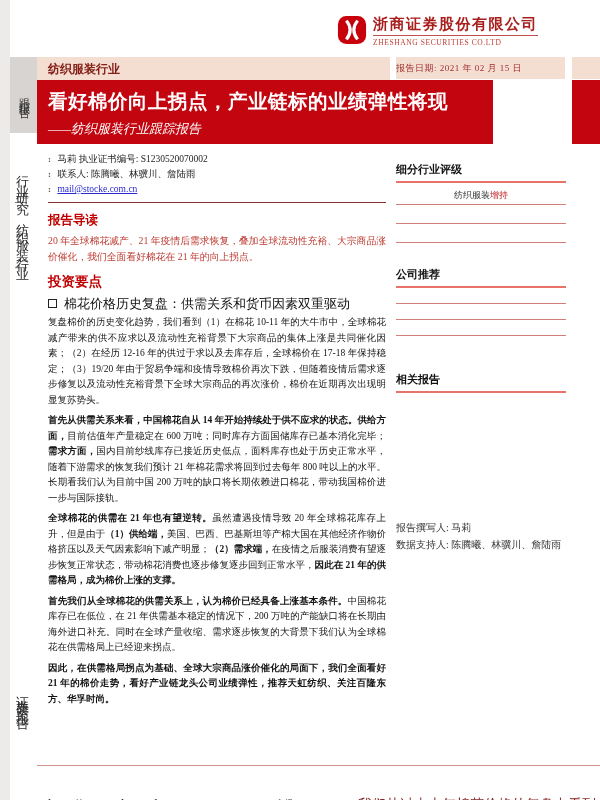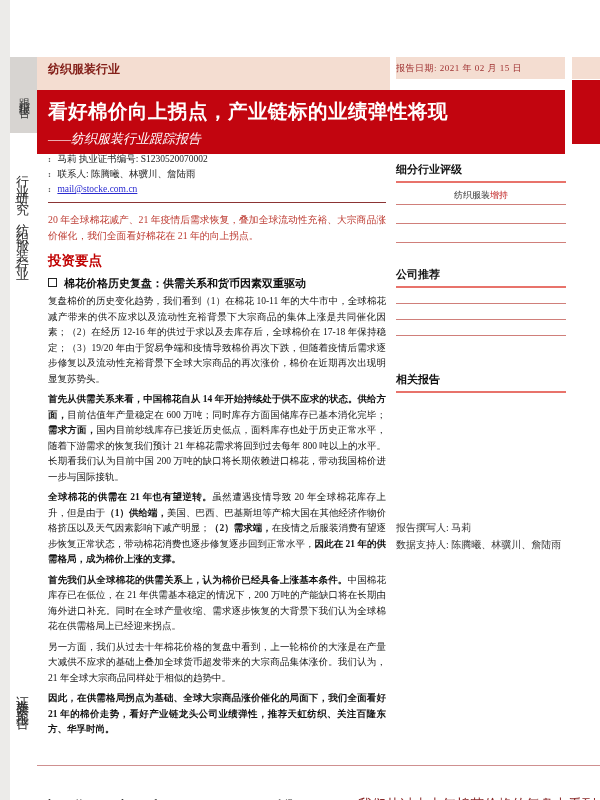--- a/index.html
+++ b/index.html
@@ -28,21 +28,21 @@
   
   .pink1{position:absolute;left:37px;top:57px;width:353px;height:34px;background:#f4ddd1;}
   .pink2{position:absolute;left:396px;top:57px;width:169px;height:22px;background:#f4ddd1;
          display:flex;align-items:center;justify-content:flex-start;padding-right:6px;box-sizing:border-box;}
   .pink3{position:absolute;left:572px;top:57px;width:28px;height:22px;background:#f4ddd1;}
   .ind-label{font-size:12px;font-weight:bold;color:#84201a;
              font-family:"Liberation Sans","DejaVu Sans",sans-serif;
              position:absolute;left:11px;top:4px;}
   .date-label{font-size:9px;color:#9e2f2f;letter-spacing:0.5px;}
 
-  .red1{position:absolute;left:37px;top:90px;width:528px;height:64px;background:#c2050f;}
+  .red1{position:absolute;left:37px;top:80px;width:456px;height:64px;background:#c2050f;}
   .red2{position:absolute;left:572px;top:80px;width:28px;height:64px;background:#c2050f;}
   .main-title{position:absolute;left:11px;top:8px;color:#fff;font-size:19.5px;font-weight:bold;
               letter-spacing:0.5px;font-family:"Liberation Sans","DejaVu Sans",sans-serif;white-space:nowrap;}
   .sub-title{position:absolute;left:11px;top:40px;color:#fff;font-size:13px;font-style:italic;
              font-family:"Liberation Serif","DejaVu Serif",serif;}
 
   
   .main-col{position:absolute;left:48px;top:152px;width:338px;}
   .an-line{font-size:9.5px;line-height:15px;color:#1c1c1c;white-space:nowrap;}
   .mini-icon{display:inline-block;color:#555;font-weight:bold;font-size:9px;width:7px;}
@@ -50,21 +50,21 @@
   .an-divider{height:0;border-top:1.2px solid #8b3434;margin-top:5px;margin-bottom:9px;width:338px;}
 
   .guide-head{color:#c00000;font-weight:bold;font-size:12.5px;
               font-family:"Liberation Sans","DejaVu Sans",sans-serif;margin-bottom:4px;}
   .guide-para{color:#bd3b32;font-size:9.8px;line-height:16px;text-align:justify;margin-bottom:8px;}
   .points-head{color:#c00000;font-weight:bold;font-size:13.5px;
                font-family:"Liberation Sans","DejaVu Sans",sans-serif;margin:6px 0 6px 0;}
   .sec-head{display:flex;gap:7px;margin:5px 0 4px 0;
             font-family:"Liberation Sans","DejaVu Sans",sans-serif;}
   .sq-bullet{flex:0 0 auto;width:7px;height:7px;border:1.3px solid #222;margin-top:2px;}
-  .sec-title{font-size:11px;font-weight:bold;color:#111;line-height:14px;}
+  .sec-title{font-size:13px;font-weight:normal;color:#111;line-height:14px;}
   .body-para{font-size:9.5px;line-height:15.5px;text-align:justify;color:#141414;margin:0 0 5px 0;}
   .seg-bold{font-weight:bold;}
 
   
   .right-panel{position:absolute;left:396px;top:162px;width:170px;}
   .rp-head{font-size:11px;font-weight:bold;color:#111;
            font-family:"Liberation Sans","DejaVu Sans",sans-serif;
            padding-bottom:4px;border-bottom:2.5px solid #e8736b;}
   .rp-row{display:flex;justify-content:center;align-items:flex-end;
           font-size:9px;color:#333;padding:6px 1px 2px 1px;border-bottom:1px solid #d07f7a;}
@@ -89,20 +89,33 @@
 
 <div class="page">
 
   <div class="left-strip"></div>
   <div class="track-box">
     <div class="v-text">跟踪报告</div>
   </div>
   <div class="v-text industry-vert">行业研究|纺织服装行业|</div>
   <div class="v-text secres-vert">证券研究报告</div>
 
+  <div class="brand">
+    <span>
+      <svg width="30" height="30" viewBox="0 0 32 32">
+        <rect x="1" y="1" width="30" height="30" rx="9" fill="#c7000b"></rect>
+        <path d="M10,6 Q18,16 10,26" stroke="#ffffff" stroke-width="3.4" fill="none"></path>
+        <path d="M22,6 Q14,16 22,26" stroke="#ffffff" stroke-width="3.4" fill="none"></path>
+      </svg>
+    </span>
+    <span class="brand-txt">
+      <span class="brand-cn">浙商证券股份有限公司</span>
+      <span class="brand-en">ZHESHANG SECURITIES CO.LTD</span>
+    </span>
+  </div>
 
   <div class="pink1">
     <span class="ind-label">纺织服装行业</span>
   </div>
   <div class="pink2">
     <span class="date-label">报告日期: 2021 年 02 月 15 日</span>
   </div>
   <div class="pink3"></div>
 
   <div class="red1">
@@ -120,35 +133,35 @@
     <div class="an-line">
       <span class="mini-icon">:</span>
       <span>联系人: 陈腾曦、林骥川、詹陆雨</span>
     </div>
     <div class="an-line">
       <span class="mini-icon">:</span>
       <span class="email-link">mail@stocke.com.cn</span>
     </div>
     <div class="an-divider"></div>
 
+    <div class="guide-head">报告导读</div>
     <div class="guide-para">20 年全球棉花减产、21 年疫情后需求恢复，叠加全球流动性充裕、大宗商品涨价催化，我们全面看好棉花在 21 年的向上拐点。</div>
 
     <div class="points-head">投资要点</div>
 
     <div class="sec-head">
       <span class="sq-bullet"></span>
       <span class="sec-title">棉花价格历史复盘：供需关系和货币因素双重驱动</span>
     </div>
     <p class="body-para"><span>复盘棉价的历史变化趋势，我们看到（1）在棉花 10-11 年的大牛市中，全球棉花减产带来的供不应求以及流动性充裕背景下大宗商品的集体上涨是共同催化因素；（2）在经历 12-16 年的供过于求以及去库存后，全球棉价在 17-18 年保持稳定；（3）19/20 年由于贸易争端和疫情导致棉价再次下跌，但随着疫情后需求逐步修复以及流动性充裕背景下全球大宗商品的再次涨价，棉价在近期再次出现明显复苏势头。</span></p>
 
     <p class="body-para"><span class="seg-bold">首先从供需关系来看，中国棉花自从 14 年开始持续处于供不应求的状态。供给方面，</span><span>目前估值年产量稳定在 600 万吨；同时库存方面国储库存已基本消化完毕；</span><span class="seg-bold">需求方面，</span><span>国内目前纱线库存已接近历史低点，面料库存也处于历史正常水平，随着下游需求的恢复我们预计 21 年棉花需求将回到过去每年 800 吨以上的水平。长期看我们认为目前中国 200 万吨的缺口将长期依赖进口棉花，带动我国棉价进一步与国际接轨。</span></p>
     <p class="body-para"><span class="seg-bold">全球棉花的供需在 21 年也有望逆转。</span><span>虽然遭遇疫情导致 20 年全球棉花库存上升，但是由于</span><span class="seg-bold">（1）供给端，</span><span>美国、巴西、巴基斯坦等产棉大国在其他经济作物价格挤压以及天气因素影响下减产明显；</span><span class="seg-bold">（2）需求端，</span><span>在疫情之后服装消费有望逐步恢复正常状态，带动棉花消费也逐步修复逐步回到正常水平，</span><span class="seg-bold">因此在 21 年的供需格局，成为棉价上涨的支撑。</span></p>
 
     <p class="body-para"><span class="seg-bold">首先我们从全球棉花的供需关系上，认为棉价已经具备上涨基本条件。</span><span>中国棉花库存已在低位，在 21 年供需基本稳定的情况下，200 万吨的产能缺口将在长期由海外进口补充。同时在全球产量收缩、需求逐步恢复的大背景下我们认为全球棉花在供需格局上已经迎来拐点。</span></p>
-    <p class="body-para"><span>另一方面，我们从过去十年棉花价格的复盘中看到，上一轮棉价的大涨是在产量大减供不应求的基础上叠加全球货币超发带来的大宗商品集体涨价。我们认为，21 年全球大宗商品同样处于相似的趋势中。</span></p>
     <p class="body-para"><span class="seg-bold">因此，在供需格局拐点为基础、全球大宗商品涨价催化的局面下，我们全面看好 21 年的棉价走势，看好产业链龙头公司业绩弹性，推荐天虹纺织、关注百隆东方、华孚时尚。</span></p>
 
   </div>
 
   <div class="right-panel">
     <div class="rp-head">细分行业评级</div>
     <div class="rp-row">
       <span>纺织服装</span>
       <span class="rating">增持</span>
     </div>

